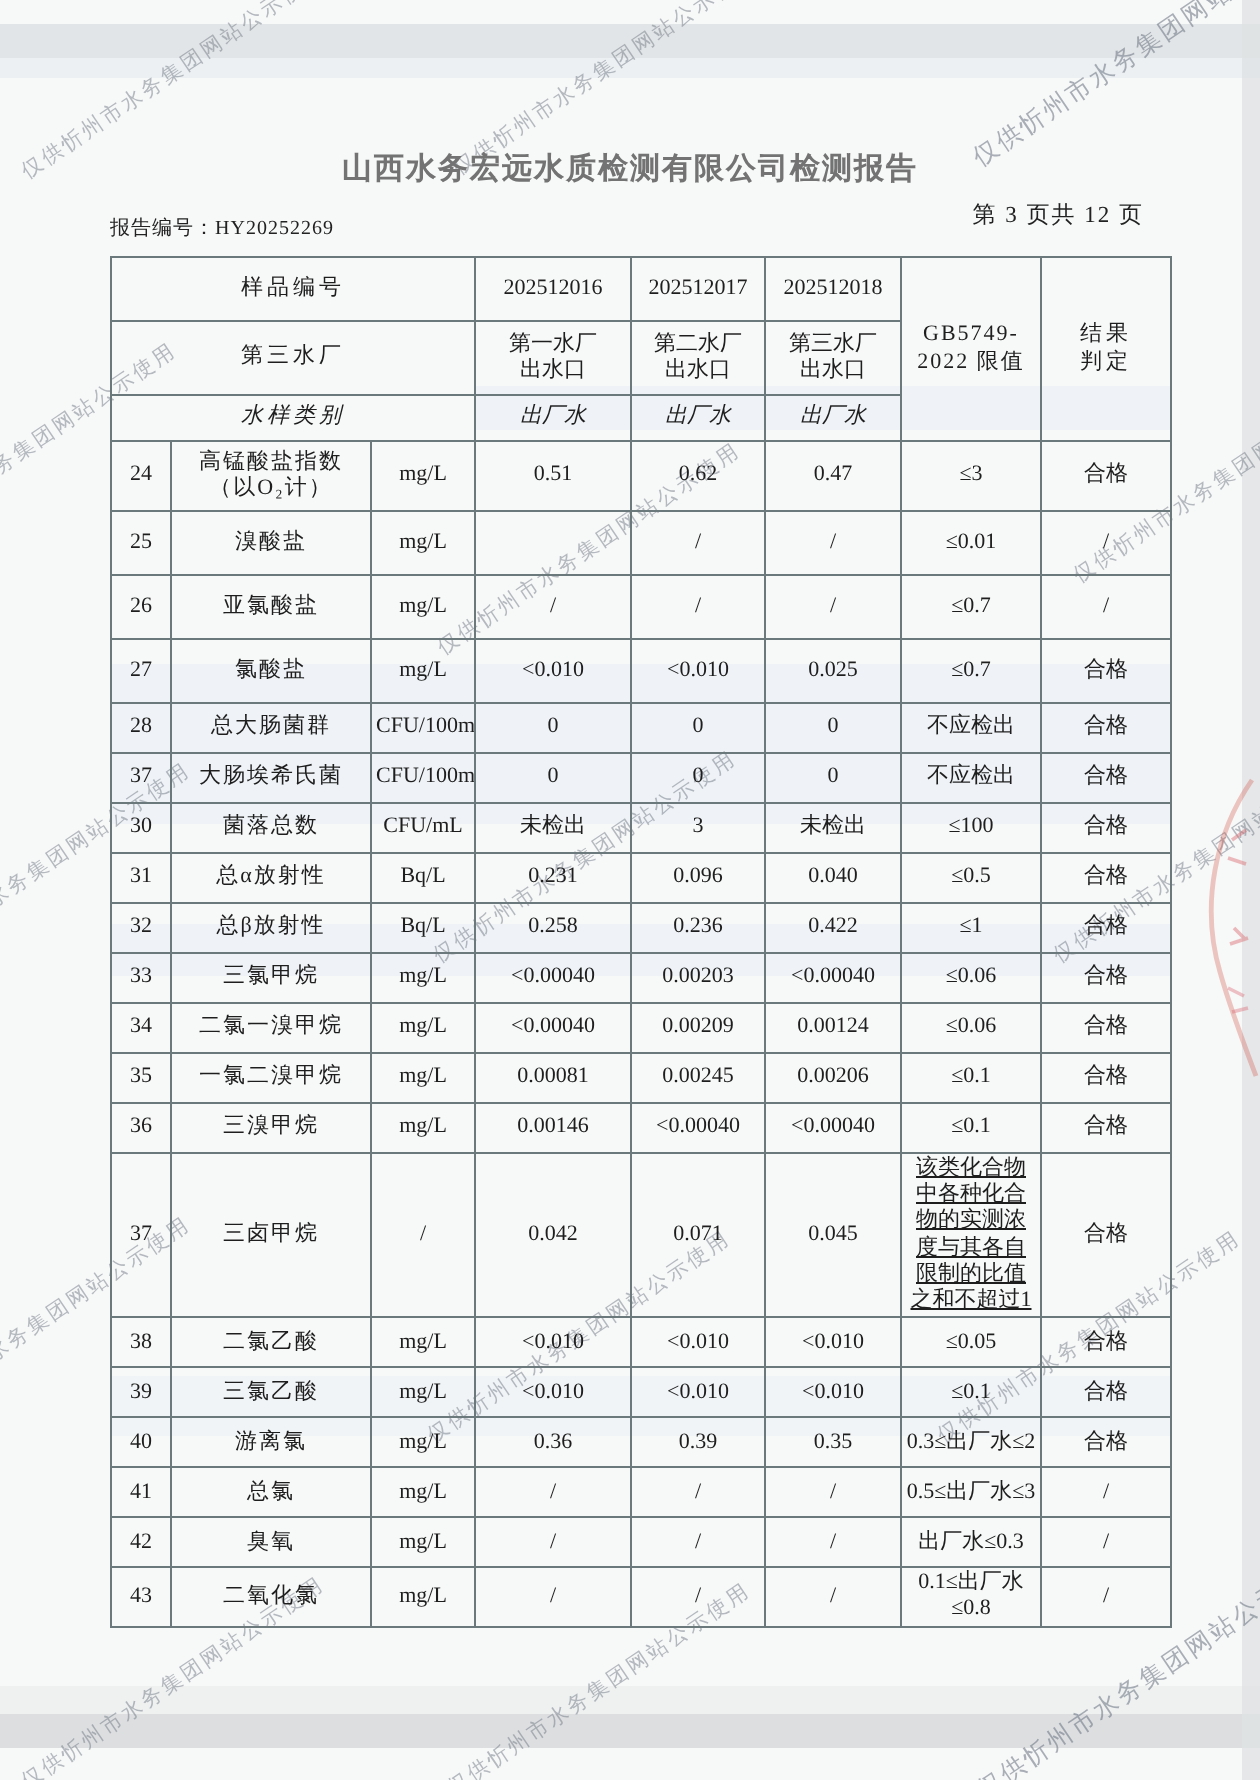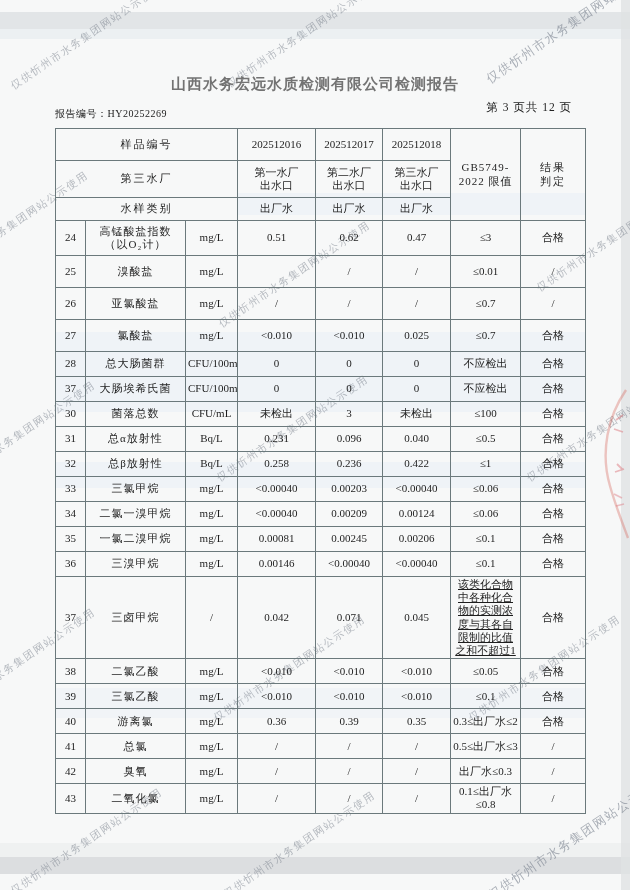--- a/index.html
+++ b/index.html
@@ -40,21 +40,21 @@
   
   table.report {
     position:absolute; left:55px; top:128px; width:530px;
     border-collapse:collapse; table-layout:fixed;
   }
   table.report td {
     border:1px solid #6b797c; text-align:center; vertical-align:middle;
     padding:1px 2px; font-size:11px; line-height:1.2; color:#1e1e1e;
     overflow:hidden;
   }
-  tr.h-a { height:32px; } tr.h-b { height:37px; } tr.h-c { height:23px; }
+  tr.h-a { height:32px; } tr.h-b { height:37px; } tr.h-c { height:23px;font-style:italic; }
   tr.r    { height:25px; }
   tr.r-a  { height:35px; }
   tr.r-b  { height:32px; }
   tr.r-t  { height:62px; }
   td.c-name { text-align:left; padding-left:6px; letter-spacing:1px; }
   td.c-label { letter-spacing:2px;margin-top:35px; }
   .pre { white-space:pre-line; }
   td.c-gb { white-space:pre-line; line-height:2.9; font-size:11.5px; letter-spacing:1px; }
   td.c-resh { white-space:pre-line; line-height:2.9; letter-spacing:2px; }
   td.u-s { font-size:9px; letter-spacing:0; }

